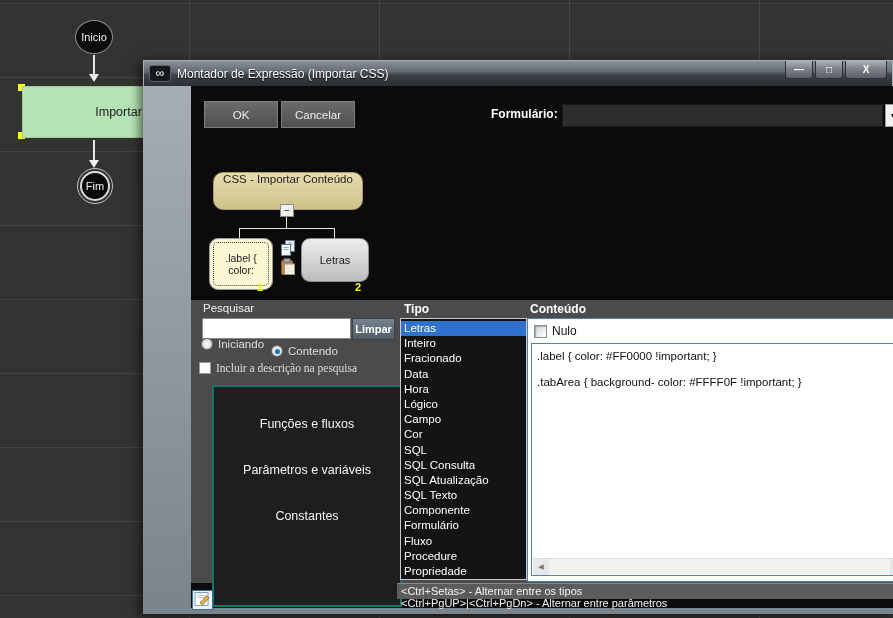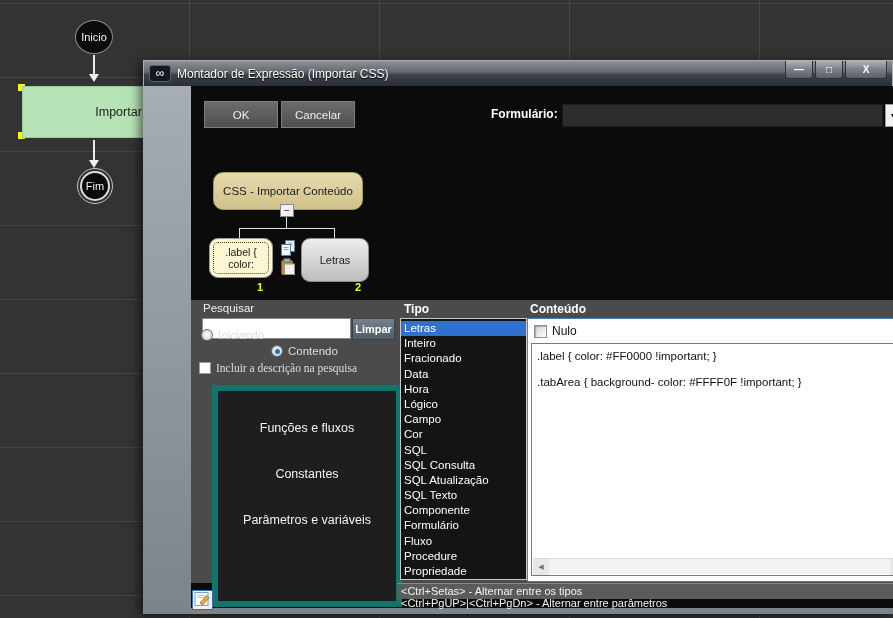--- a/index.html
+++ b/index.html
@@ -58,57 +58,57 @@
   .btn-cancel { left:90px; top:15px; width:74px; height:27px; }
   .attr-label { left:300px; top:21px; color:#fff; font-weight:bold; font-size:12px; }
   .attr-field { left:371px; top:18px; width:321px; height:23px; background:#2d2d2d; border:1px solid #1a1a1a; }
   .attr-btn { top:18px; width:16px; height:23px; background:#f2f2f2; border:1px solid #9a9a9a; color:#111; padding:0; text-align:center; }
   .attr-arrow { left:694px; font-size:7px; }
   .attr-clear { left:711px; font-size:12px; font-weight:bold; }
 
   
   .tree-root { left:22px; top:86px; width:150px; height:38px;
     background:linear-gradient(#e5dbae,#cfc189); border:1px solid #a89b62; border-radius:10px;
-    color:#1c1c1c; font-size:11.5px; display:flex; align-items:center; justify-content:center; }
+    color:#1c1c1c; font-size:11.5px; display:flex; align-items:flex-start; justify-content:center; }
   .tree-collapse { left:89px; top:118px; width:14px; height:13px; background:#f0f0f0; border:1px solid #8a8a8a;
     font-size:10px; line-height:10px; text-align:center; color:#222; padding:0; }
   .tline { background:#e3e3e3; }
   .tl-v1 { left:95px; top:131px; width:1px; height:11px; }
   .tl-h  { left:48px; top:142px; width:96px; height:1px; }
   .tl-v2 { left:48px; top:142px; width:1px; height:10px; }
   .tl-v3 { left:143px; top:142px; width:1px; height:10px; }
-  .tree-child1 { left:18px; top:152px; width:64px; height:40px; background:#fdf6d3;
+  .tree-child1 { left:18px; top:152px; width:64px; height:52px; background:#fdf6d3;
     border:1px solid #9a9a9a; border-radius:9px; padding:3px; }
   .tree-child1 .inner { width:100%; height:100%; border:1px dotted #3a3a3a; border-radius:5px;
     display:flex; align-items:center; justify-content:center; text-align:center;
     font-size:10.5px; line-height:1.15; color:#1c1c1c; }
   .tree-child2 { left:110px; top:152px; width:68px; height:44px;
     background:linear-gradient(#ededed,#bdbdbd); border:1px solid #8e8e8e; border-radius:9px;
     display:flex; align-items:center; justify-content:center; font-size:11px; color:#1c1c1c; }
   .badge { color:#ffff00; font-size:11px; font-weight:bold; }
   .b1 { left:66px; top:195px; } .b2 { left:164px; top:195px; }
   .mini-ic { width:18px; height:17px; }
   .ic-copy { left:88px; top:154px; } .ic-paste { left:89px; top:172px; }
 
   
   .midpanel { left:0; top:214px; width:740px; height:283px; background:#4b4b4b; }
   .search-label { left:12px; top:216px; color:#f2f2f2; font-size:11.5px; }
   .search-input { left:11px; top:232px; width:149px; height:21px; border:1px solid #888;
     background:#fff; font-size:11px; padding:0 3px; font-family:inherit; }
   .limpar-btn { left:161px; top:232px; width:43px; height:22px;
     background:linear-gradient(#76828e,#505b66); border:1px solid #39424b; color:#fff; font-size:11px; font-weight:bold;text-align:center; }
   .opt-row { display:flex; align-items:center; gap:5px; color:#dedede; font-size:11.5px; }
-  .r1 { left:10px; top:243px; } .r2 { left:80px; top:259px; }
+  .r1 { left:10px; top:252px; } .r2 { left:80px; top:259px; }
   .rdot { width:12px; height:12px; border-radius:50%; background:radial-gradient(#fff,#c9c9c9);
     border:1px solid #6f6f6f; position:relative; display:inline-block; }
   .rdot.sel::after { content:''; position:absolute; inset:2.5px; border-radius:50%; background:#1374c8; }
   .chk { left:8px; top:276px;font-family:Liberation Serif, serif; }
   .cbox { width:12px; height:12px; background:#fdfdfd; border:1px solid #9a9a9a; display:inline-block; }
   .accordion { left:21px; top:299px; width:190px; height:222px; background:#1e1e1e;
-    border:6px solid #0f766e; padding-top:14px; }
+    border:2px solid #0f766e; padding-top:14px; }
   .acc-item { height:46px; display:flex; align-items:center; justify-content:center;
     color:#f3f3f3; font-size:12.5px; }
   .tipo-header { left:213px; top:216px; color:#fff; font-weight:bold; font-size:12px; }
   .tipo-list { left:209px; top:232px; width:127px; height:262px; background:#141416;
     border:1px solid #c9c9c9; padding-top:2px; overflow:hidden; }
   .tipo-item { height:15.2px; line-height:15.2px; padding-left:3px; color:#fff; font-size:11.5px; white-space:nowrap; }
   .tipo-item.selected { background:#2e72cd; }
   .cont-header { left:339px; top:216px; color:#fff; font-weight:bold; font-size:12px; }
   .cont-panel { left:336px; top:232px; width:402px; height:264px; background:#fff; border:1px solid #4f83b0; }
   .cont-panel > * { position:absolute; }
@@ -219,22 +219,22 @@
         <span class="rdot sel"></span>
         <span>Contendo</span>
       </label>
       <label class="opt-row chk">
         <span class="cbox"></span>
         <span>Incluir a descrição na pesquisa</span>
       </label>
 
       <div class="accordion">
           <div class="acc-item">Funções e fluxos</div>
+          <div class="acc-item">Parâmetros e variáveis</div>
           <div class="acc-item">Constantes</div>
-          <div class="acc-item">Parâmetros e variáveis</div>
         </div>
 
       <span class="tipo-header">Tipo</span>
       <div class="tipo-list">
           <div class="tipo-item selected">Letras</div>
           <div class="tipo-item">Inteiro</div>
           <div class="tipo-item">Fracionado</div>
           <div class="tipo-item">Data</div>
           <div class="tipo-item">Hora</div>
           <div class="tipo-item">Lógico</div>

